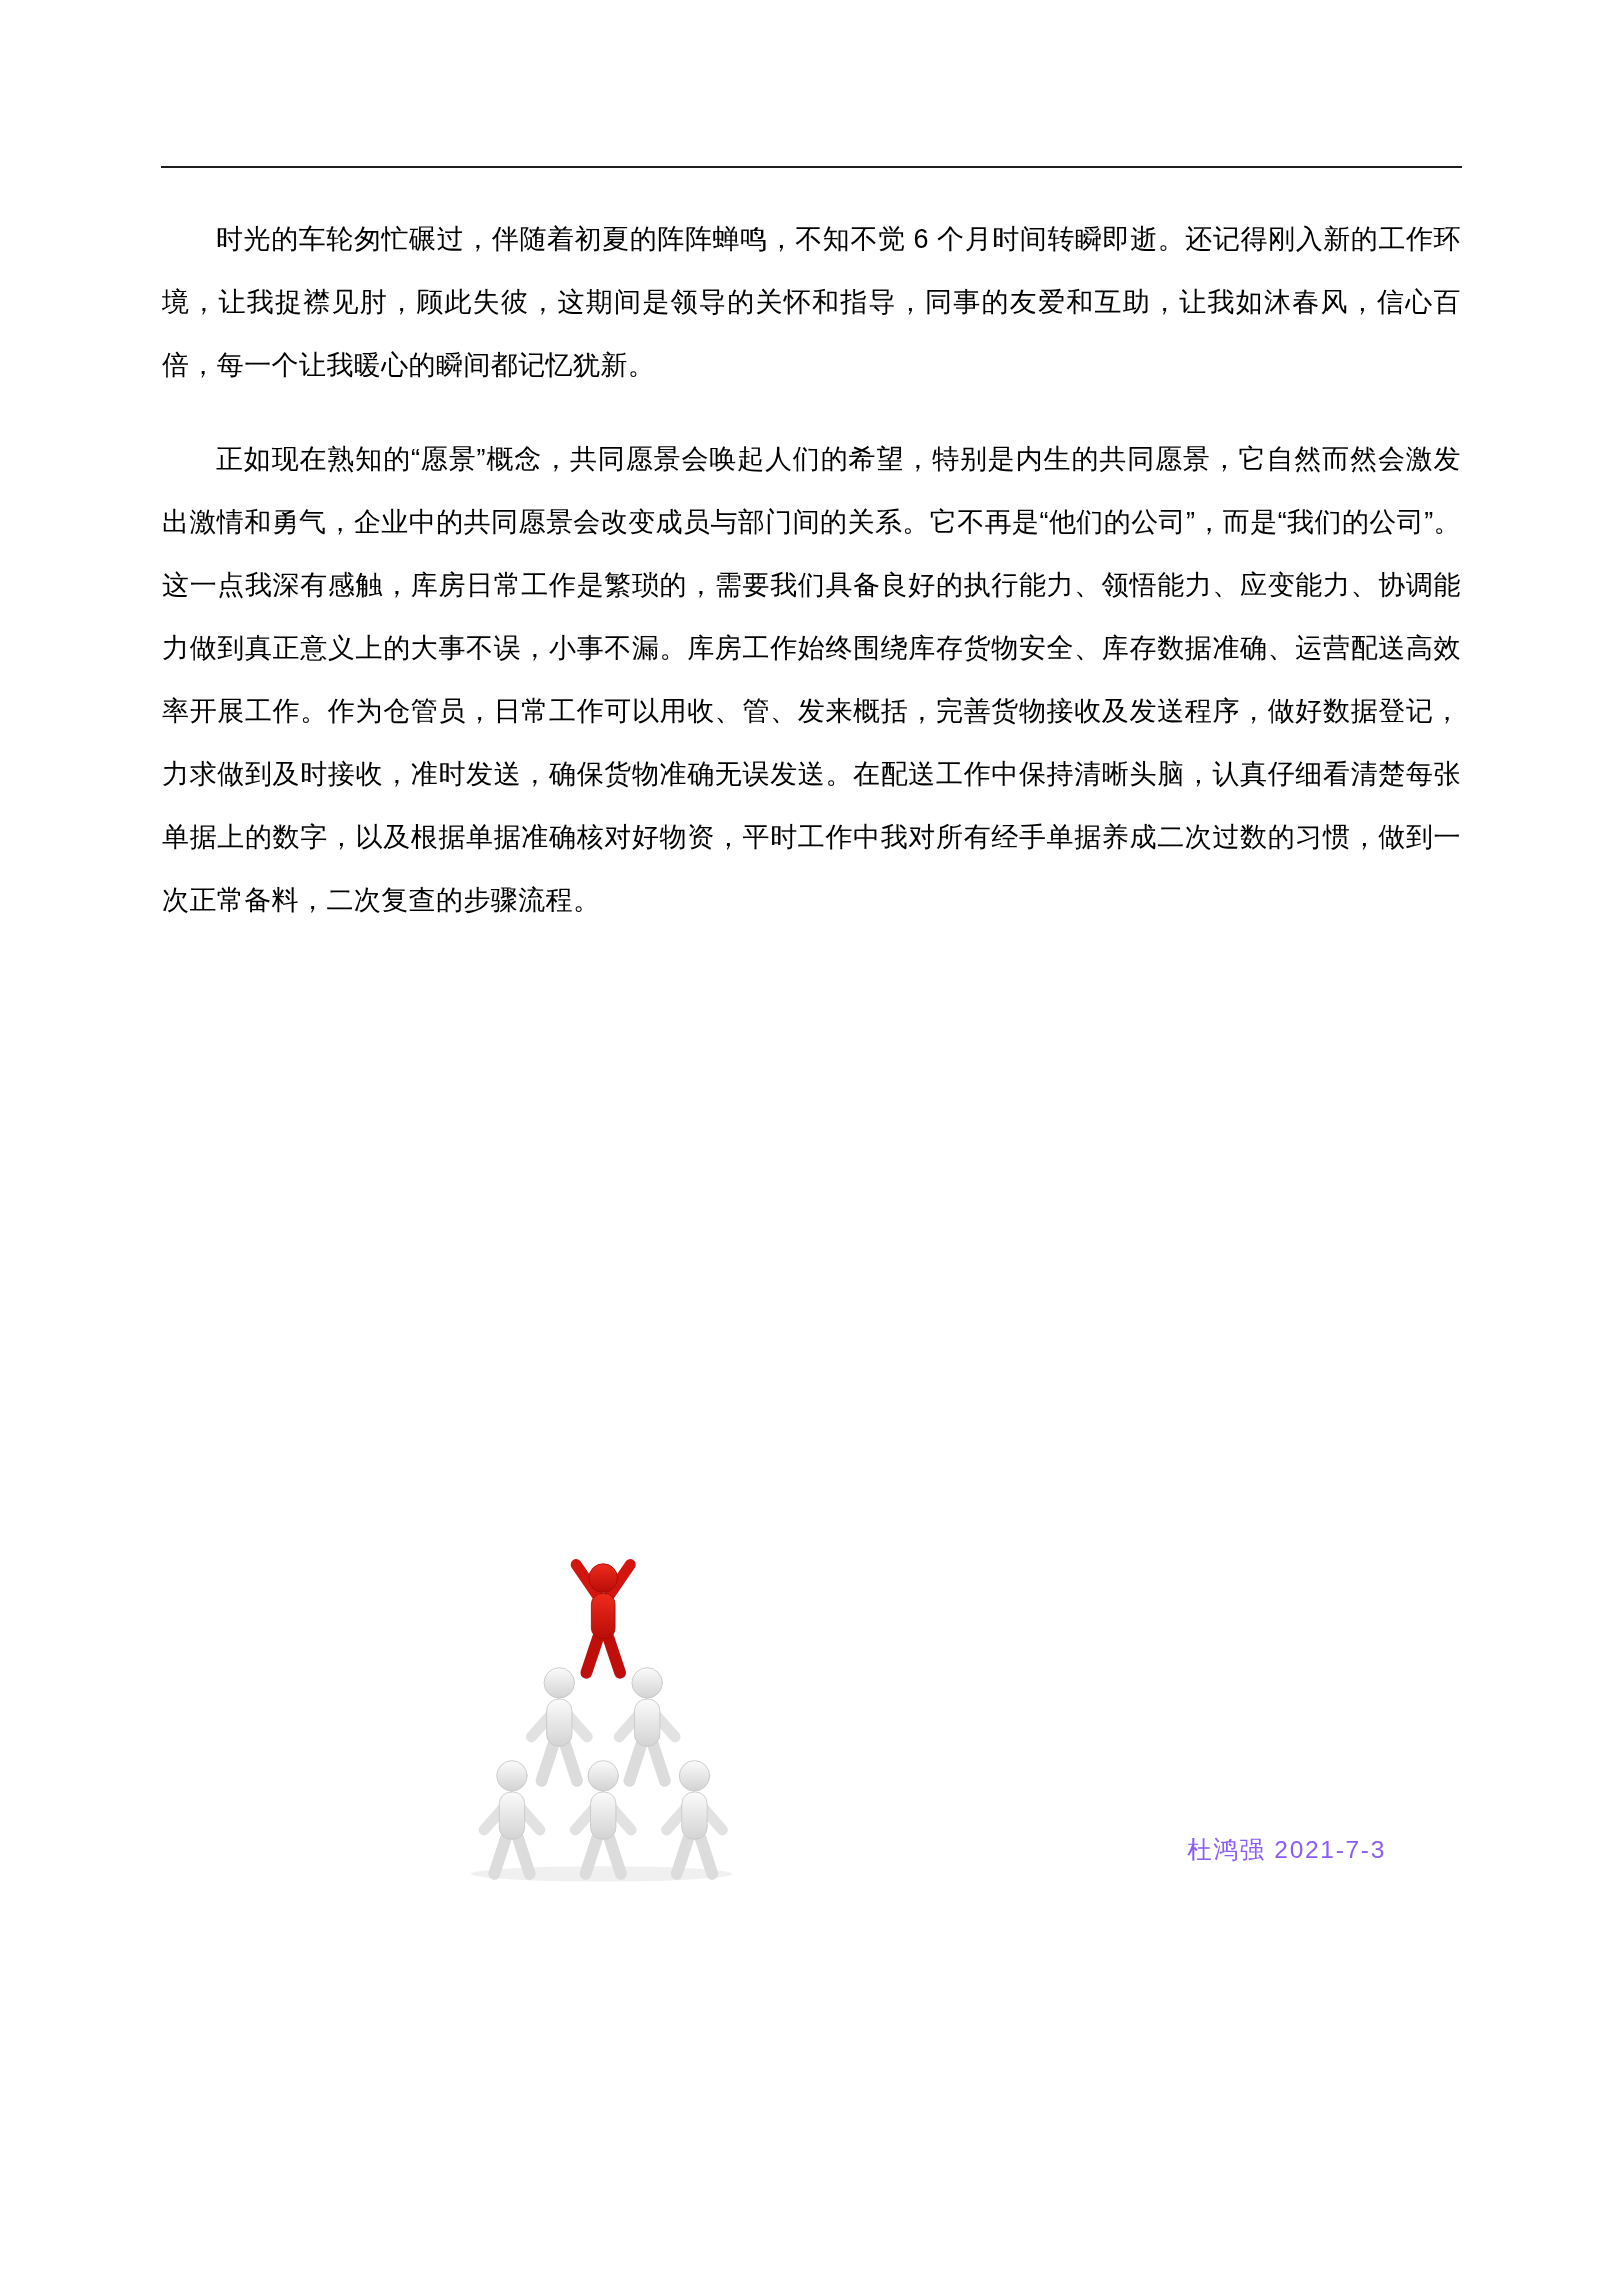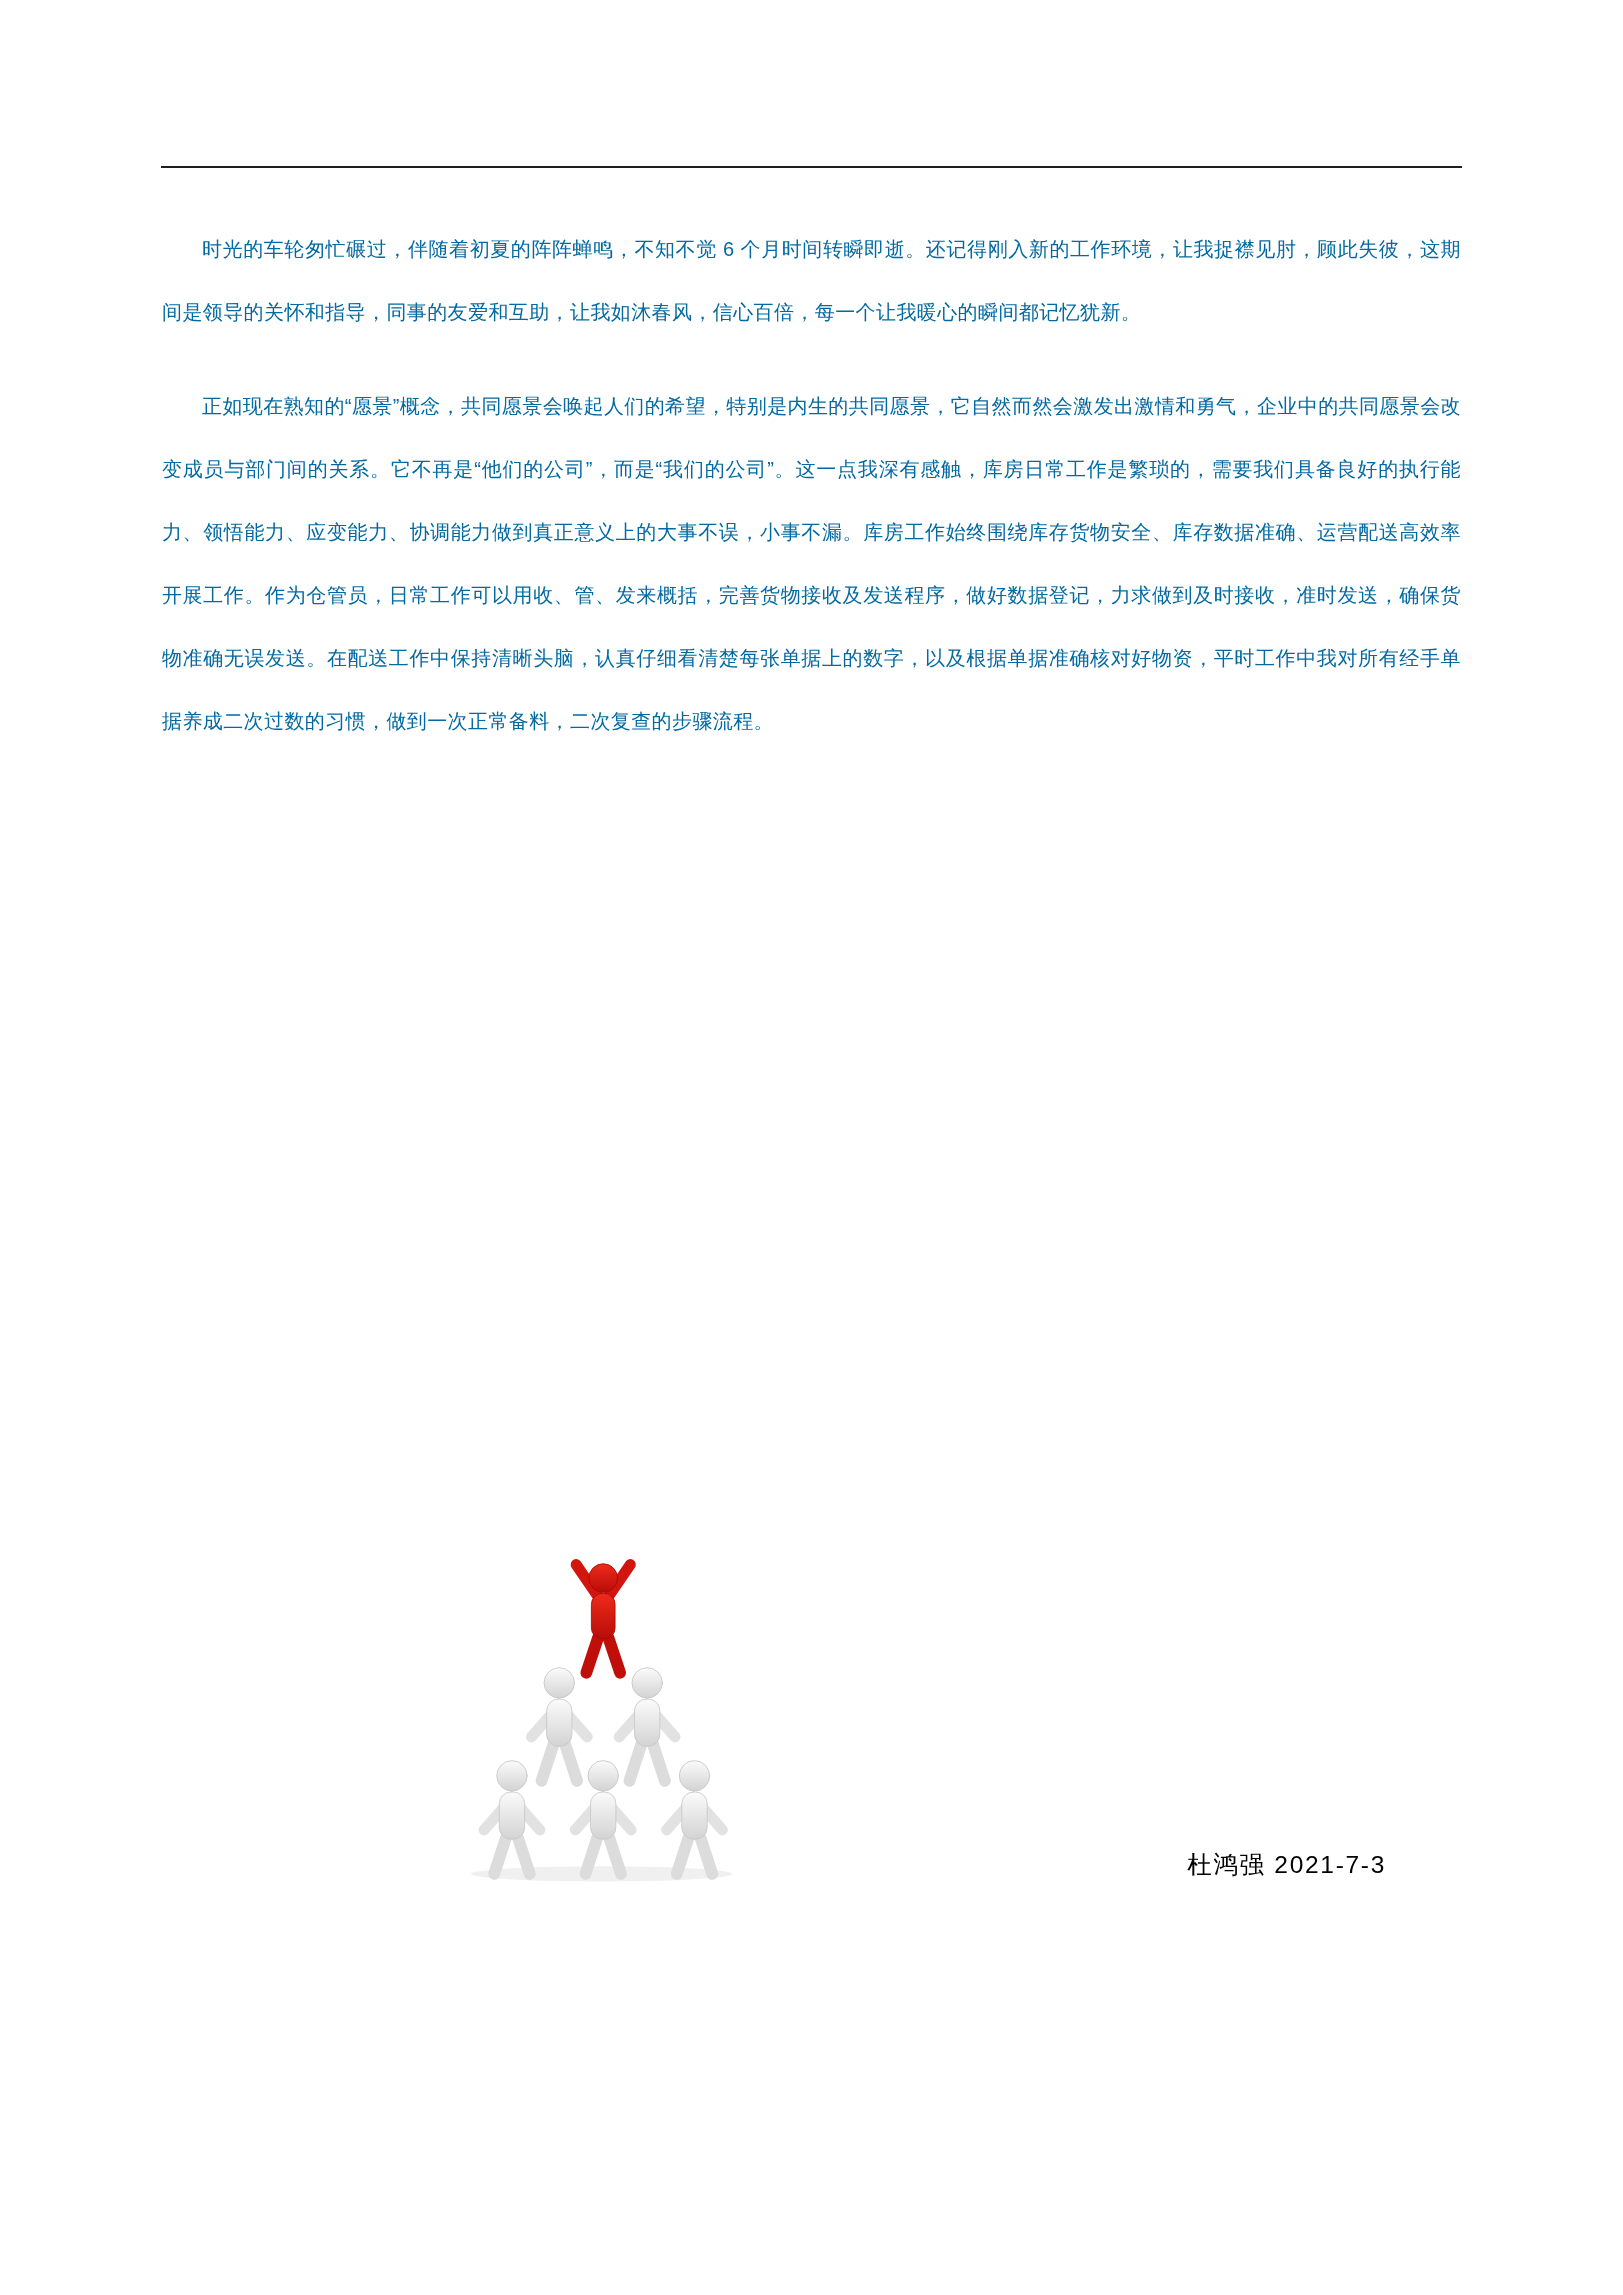--- a/index.html
+++ b/index.html
@@ -24,23 +24,23 @@
     left: 161px;
     right: 161px;
     top: 166px;
     height: 0;
     border-top: 2.5px solid #1e1e1e;
   }
   .content {
     position: absolute;
     left: 162px;
     right: 162px;
-    top: 218px;
-    color: #0369a1;
-    font-size: 20px;
+    top: 208px;
+    color: #000000;
+    font-size: 27px;
     line-height: 63px;
     text-align: justify;
     text-justify: inter-ideograph;
     letter-spacing: 0.4px;
   }
   .content p {
     margin: 0 0 31px 0;
     text-indent: 2em;
   }
   .illustration {
@@ -48,24 +48,23 @@
     left: 451px;
     top: 1546px;
     width: 296px;
     height: 338px;
   }
   .signature {
     position: absolute;
     top: 1833px;
     right: 237px;
     font-size: 24.5px;
-    color: #000000;
+    color: #8b5cf6;
     letter-spacing: 1.7px;
     white-space: nowrap;
-    margin-top: 15px;
   }
 </style>
 </head>
 <body>
 
 <div class="page">
 
   <div class="header-rule"></div>
 
   <div class="content">

